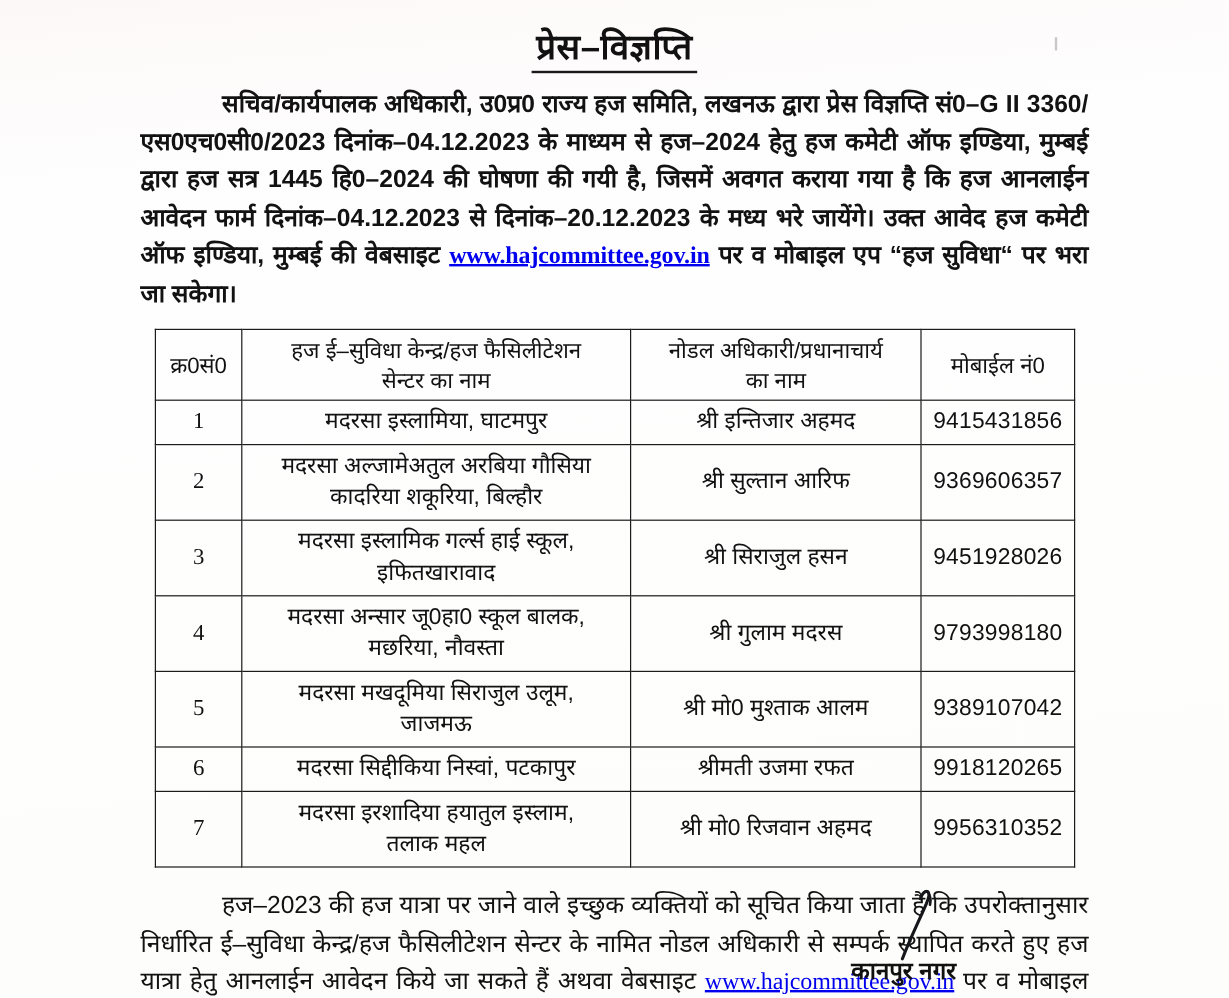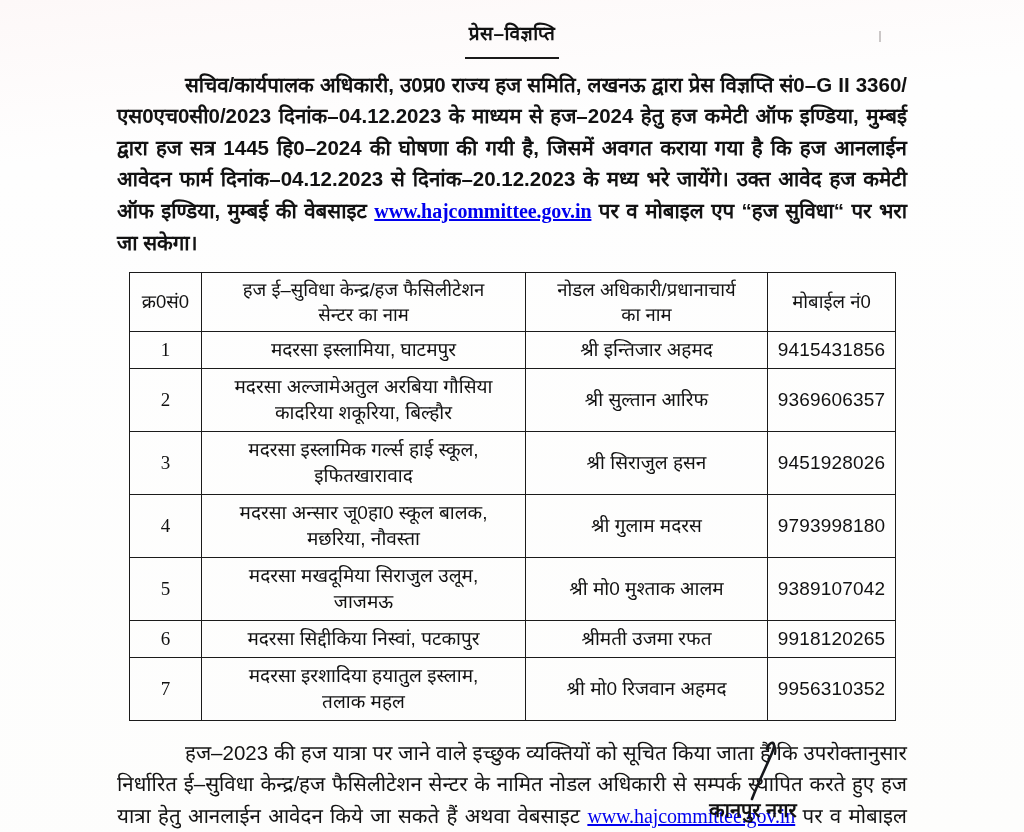--- a/index.html
+++ b/index.html
@@ -37,26 +37,26 @@
     opacity: .75;
   }
 
   
   .title-wrap {
     text-align: center;
     padding-top: 22px;
   }
   .doc-title {
     display: inline-block;
-    font-size: 19px;
+    font-size: 29px;
     font-weight: 700;
     letter-spacing: .5px;
     line-height: 1.25;
     border-bottom: 2px solid #1a1a1a;
-    padding: 0 4px 11px 4px;
+    padding: 0 4px 1px 4px;
     font-family: "Liberation Sans", "DejaVu Sans", sans-serif;
   }
 
   
   .body-block {
     margin: 0 auto;
     width: 790px;
     font-size: 20.5px;
     line-height: 31.5px;
     text-align: justify;

